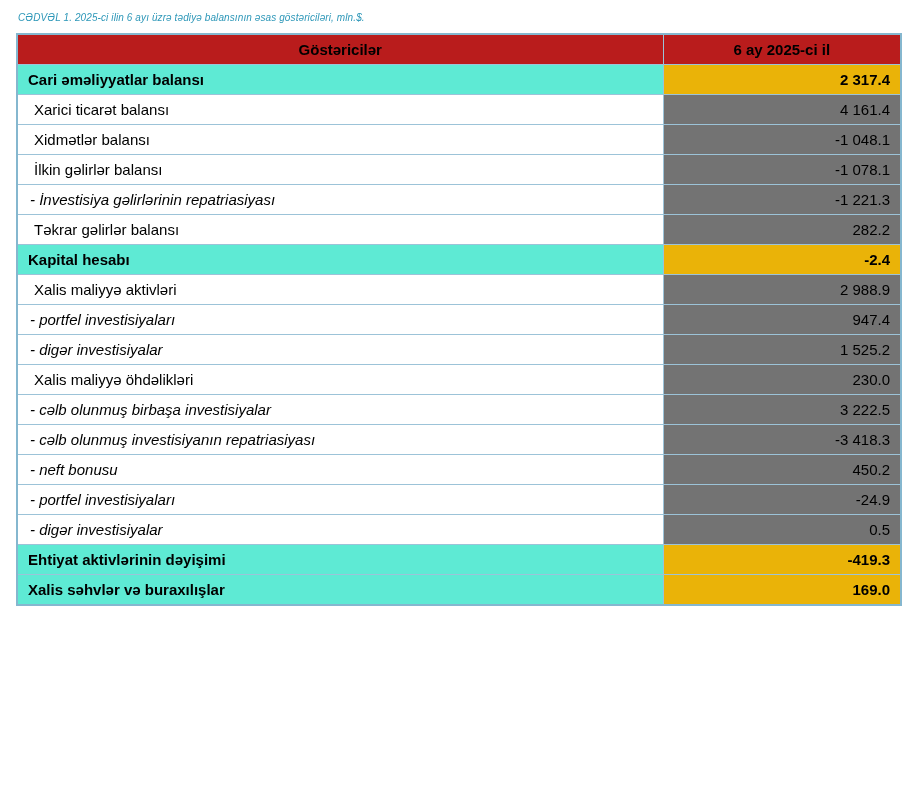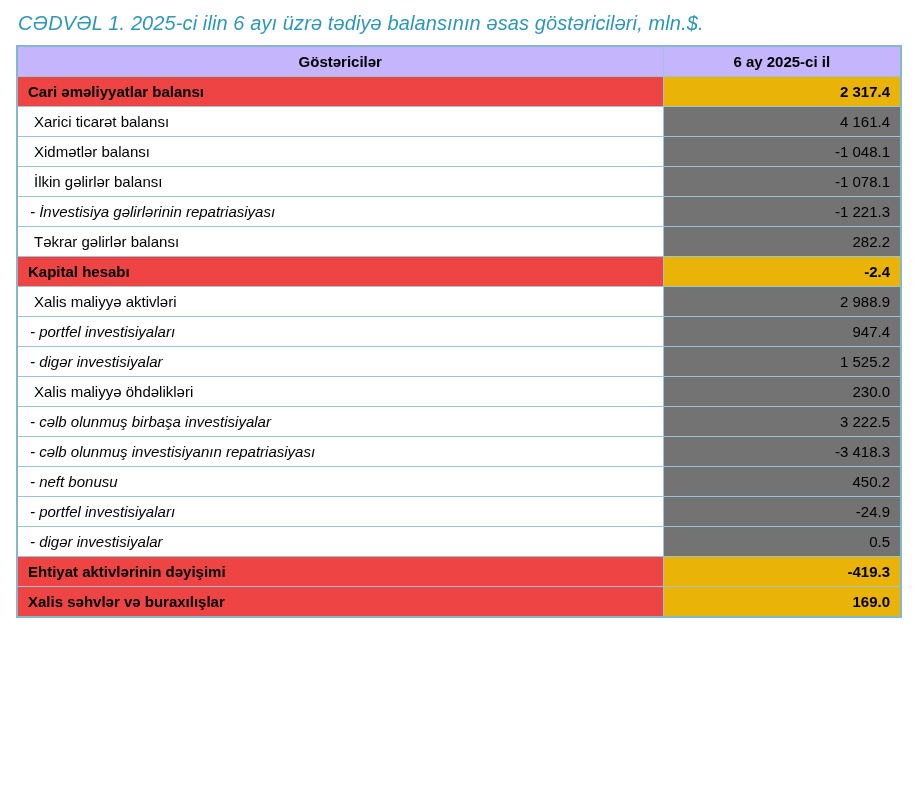--- a/index.html
+++ b/index.html
@@ -13,21 +13,21 @@
   }
   .page {
     width: 916px;
     height: 785px;
     box-sizing: border-box;
     padding: 10px 16px 0 16px;
   }
   .doc-title {
     font-style: italic;
     color: #2d97b8;
-    font-size: 20px;
+    font-size: 10px;
     margin: 2px 0 10px 2px;
     letter-spacing: 0.1px;
   }
   table.balance-table {
     border-collapse: collapse;
     width: 884px;
     table-layout: fixed;
     border: 2px solid #85b7cf;
     font-size: 15px;
     color: #000000;
@@ -38,32 +38,32 @@
   table.balance-table td {
     border: 1px solid #9cc3d8;
     padding: 6px 10px;
     height: 21px;
     vertical-align: middle;
     box-sizing: border-box;
     overflow: hidden;
     white-space: nowrap;
   }
   table.balance-table thead th {
-    background: #c4b5fd;
+    background: #b91c1c;
     font-weight: bold;
     text-align: center;
     color: #000000;
   }
   td.value-cell {
     text-align: right;
     background: #737373;
   }
   tr.bold td {
     font-weight: bold;
-    background: #ef4444;
+    background: #5eead4;
   }
   tr.bold td.value-cell {
     background: #eab308;
   }
   tr.regular td.label-cell { padding-left: 16px; }
   tr.sub td.label-cell {
     padding-left: 12px;
     font-style: italic;
   }
 </style>

